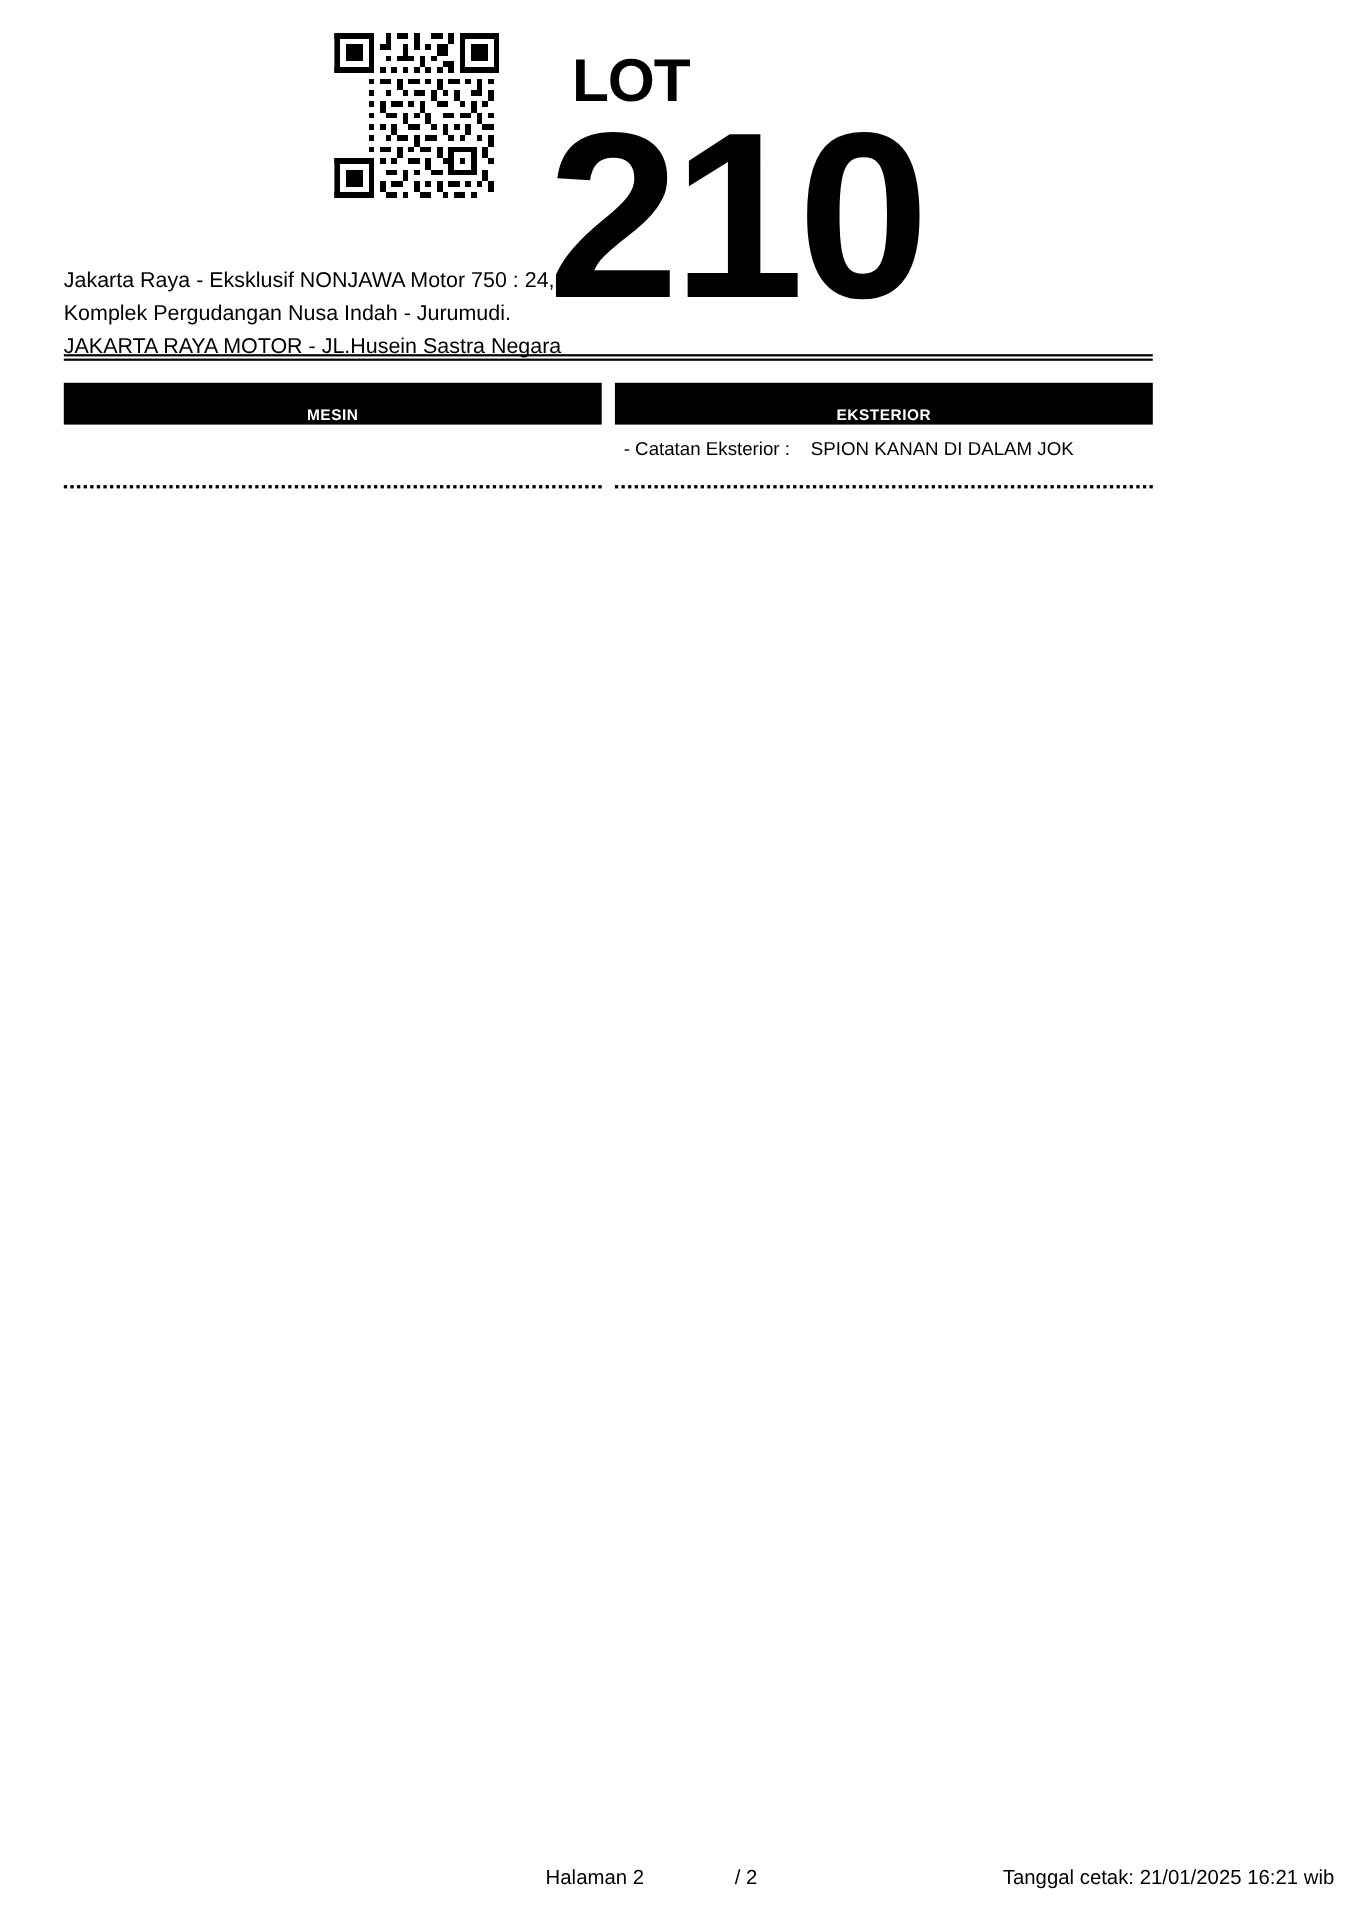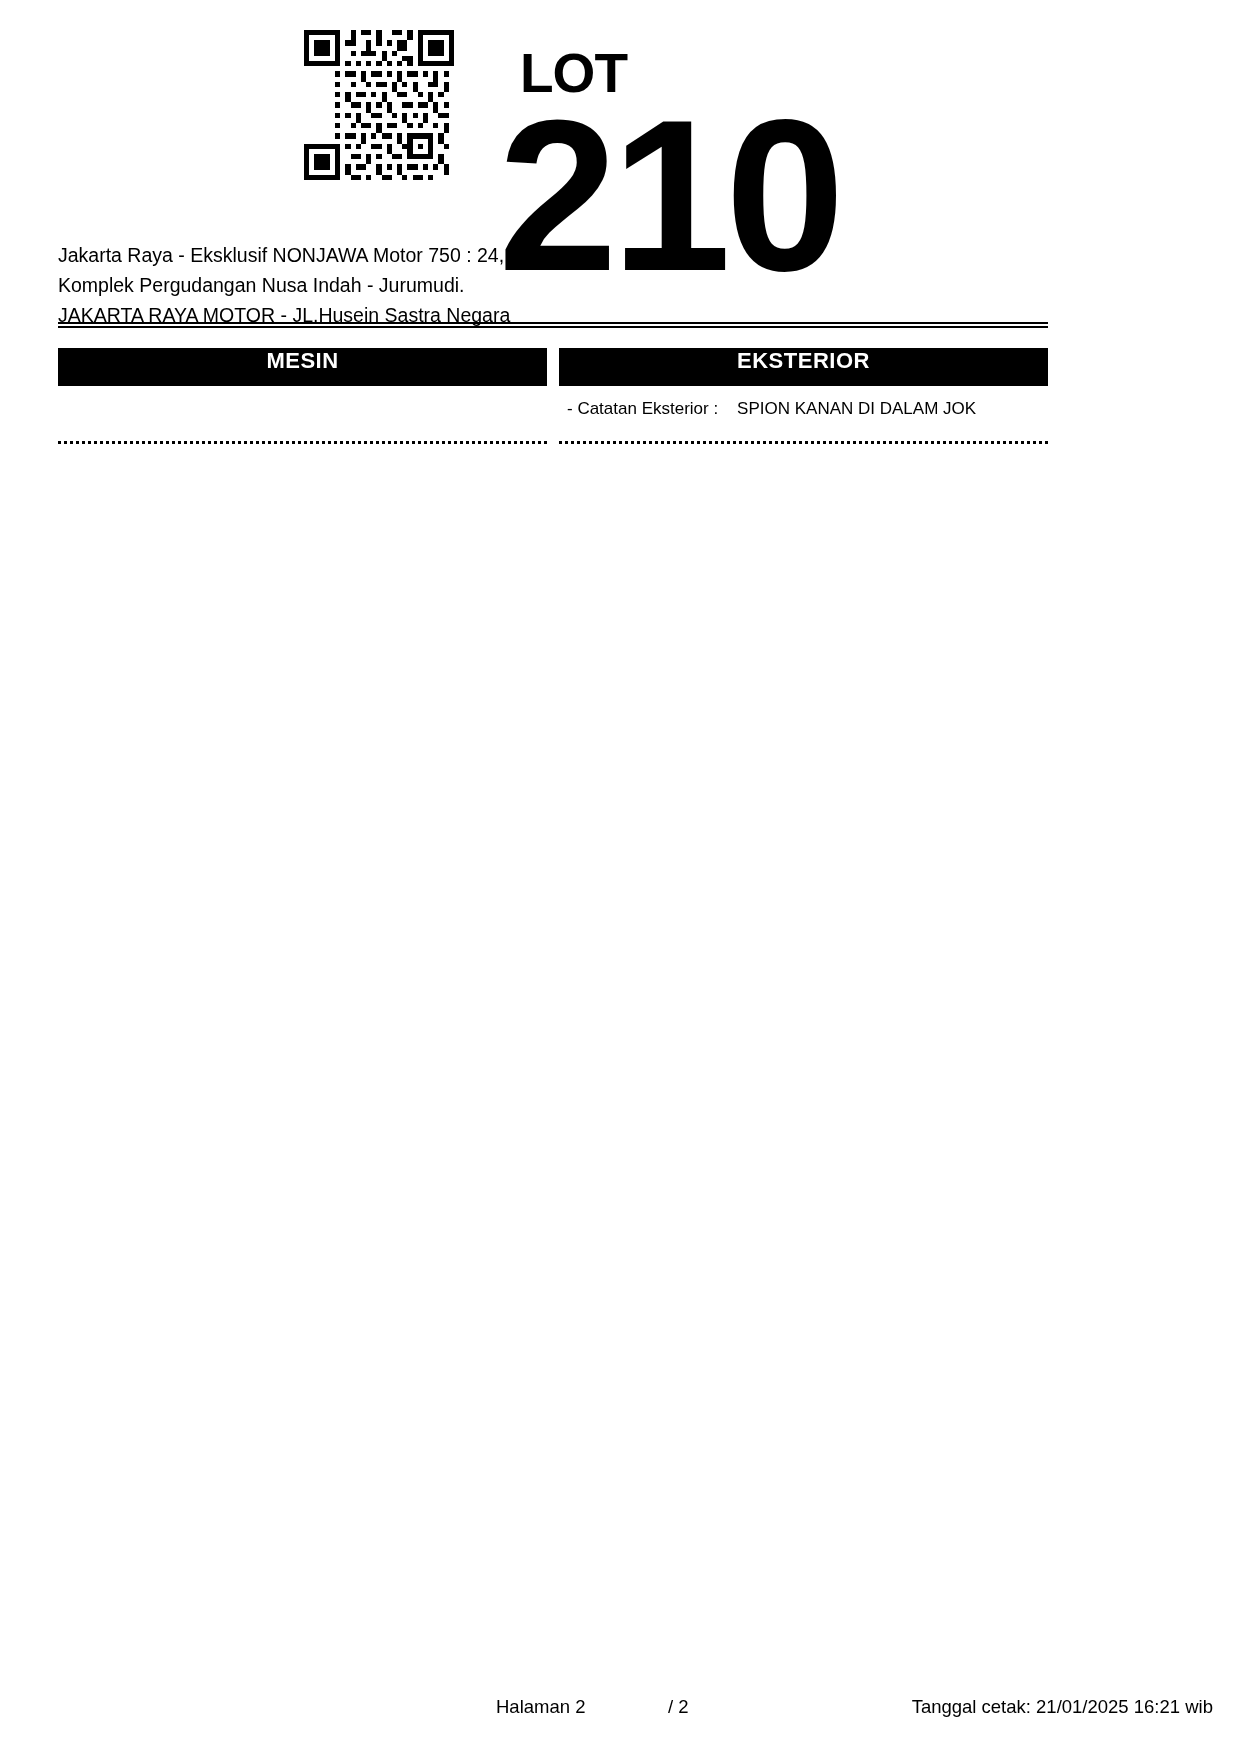--- a/index.html
+++ b/index.html
@@ -92,23 +92,23 @@
     width: 990px;
     display: flex;
     gap: 12px;
   }
   .col { width: 489px; }
   .bar {
     background: #000;
     color: #fff;
     text-align: center;
     font-weight: bold;
-    font-size: 22px;
+    font-size: 14px;
     letter-spacing: 0.5px;
-    padding: 1px 0 8px 0;
+    padding: 18px 0 8px 0;
     height: 38px;
     line-height: 23px;
   }
 
   .col-body {
     padding-top: 13px;
     min-height: 44px;
     font-size: 17px;
   }
   .note-line {

